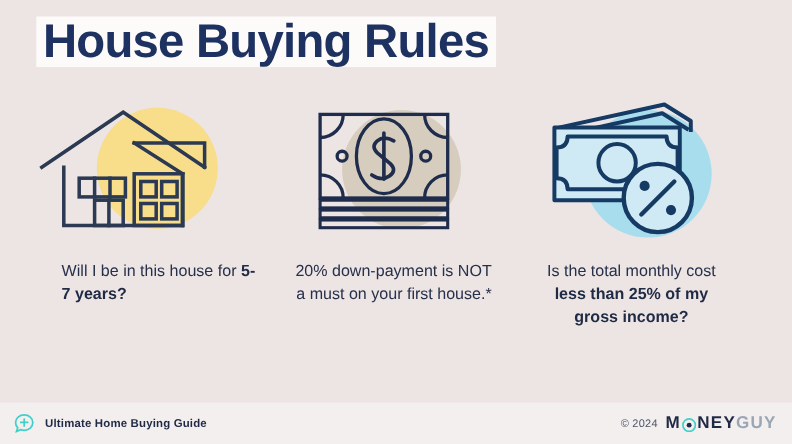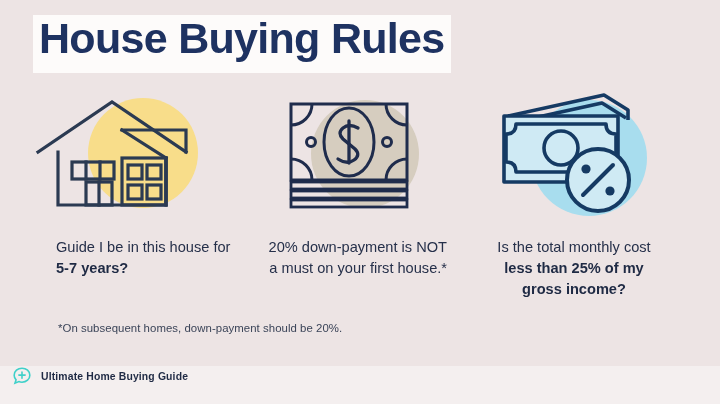--- a/index.html
+++ b/index.html
@@ -22,21 +22,21 @@
     box-sizing: border-box;
   }
 
   
   .title-wrap {
     position: absolute;
     left: 33px;
     top: 15px;
     height: 46px;
     background: #fdfbfa;
-    padding: 0 6px 12px 6px;
+    padding: 0 6px 0 6px;
     display: flex;
     align-items: center;
   }
   .title-text {
     font-size: 43px;
     line-height: 43px;
     font-weight: bold;
     color: #1e3261;
     letter-spacing: -0.7px;
     white-space: nowrap;
@@ -102,21 +102,21 @@
 
   
   .footer {
     position: absolute;
     left: 0;
     bottom: 0;
     width: 720px;
     height: 38px;
     background: #f4efef;
     display: flex;
-    align-items: flex-start;
+    align-items: center;
   }
   .footer-left {
     display: flex;
     align-items: center;
     margin-left: 12px;
   }
   .bubble-icon {
     width: 20px;
     height: 20px;
     flex: 0 0 20px;
@@ -198,21 +198,21 @@
             <line x1="65" y1="92" x2="65" y2="115"></line>
 
             <rect x="94" y="75" width="14" height="14"></rect>
             <rect x="113" y="75" width="14" height="14"></rect>
             <rect x="94" y="95" width="14" height="14"></rect>
             <rect x="113" y="95" width="14" height="14"></rect>
           </g>
         </svg>
       </div>
       <div class="caption cap-1">
-        <span>Guide I be in this house for </span><b>5-7 years?</b>
+        <span>Will I be in this house for </span><b>5-7 years?</b>
       </div>
     </div>
 
     <div class="col col-2">
       <div class="icon-box">
         <div class="blob" style="left:56px; top:10px; width:108px; height:108px; background:#d6cdbf;"></div>
         <svg class="icon-svg" width="190" height="130" viewBox="0 0 190 130">
           <defs>
             <clipPath id="billclip">
               <rect x="36" y="14" width="116" height="76"></rect>
@@ -274,27 +274,40 @@
           </g>
         </svg>
       </div>
       <div class="caption cap-3">
         <span>Is the total monthly cost </span><b>less than 25% of my gross income?</b>
       </div>
     </div>
 
   </div>
 
-  <div class="footnote">*On subsequent homes, down-payment should be 20%.</div>
 
   <div class="footer">
     <div class="footer-left">
       <svg class="bubble-icon" viewBox="0 0 24 24">
         <path d="M12 2.6 C17.2 2.6 21.4 6.2 21.4 11 C21.4 15.8 17.2 19.4 12 19.4 C10.6 19.4 9.3 19.15 8.2 18.7 L3.6 20.6 L4.9 16.6 C3.4 15.1 2.6 13.15 2.6 11 C2.6 6.2 6.8 2.6 12 2.6 Z" fill="none" stroke="#3fd0c9" stroke-width="1.9"></path>
         <line x1="12" y1="7.1" x2="12" y2="14.7" stroke="#3fd0c9" stroke-width="1.9" stroke-linecap="round"></line>
         <line x1="8.2" y1="10.9" x2="15.8" y2="10.9" stroke="#3fd0c9" stroke-width="1.9" stroke-linecap="round"></line>
       </svg>
       <span class="footer-label">Ultimate Home Buying Guide</span>
     </div>
 
+    <div class="footer-right">
+      <span class="copyright">© 2024</span>
+      <span class="brand">
+        <span class="brand-money">M</span>
+        <span class="brand-o">
+          <svg width="13" height="13" viewBox="0 0 14 14">
+            <circle cx="7" cy="7" r="6.1" fill="none" stroke="#3fd0c9" stroke-width="1.7"></circle>
+            <circle cx="7" cy="7" r="2.4" fill="#1f2a44"></circle>
+          </svg>
+        </span>
+        <span class="brand-money">NEY</span>
+        <span class="brand-guy">GUY</span>
+      </span>
+    </div>
   </div>
 
 </div>
 
 </body></html>

